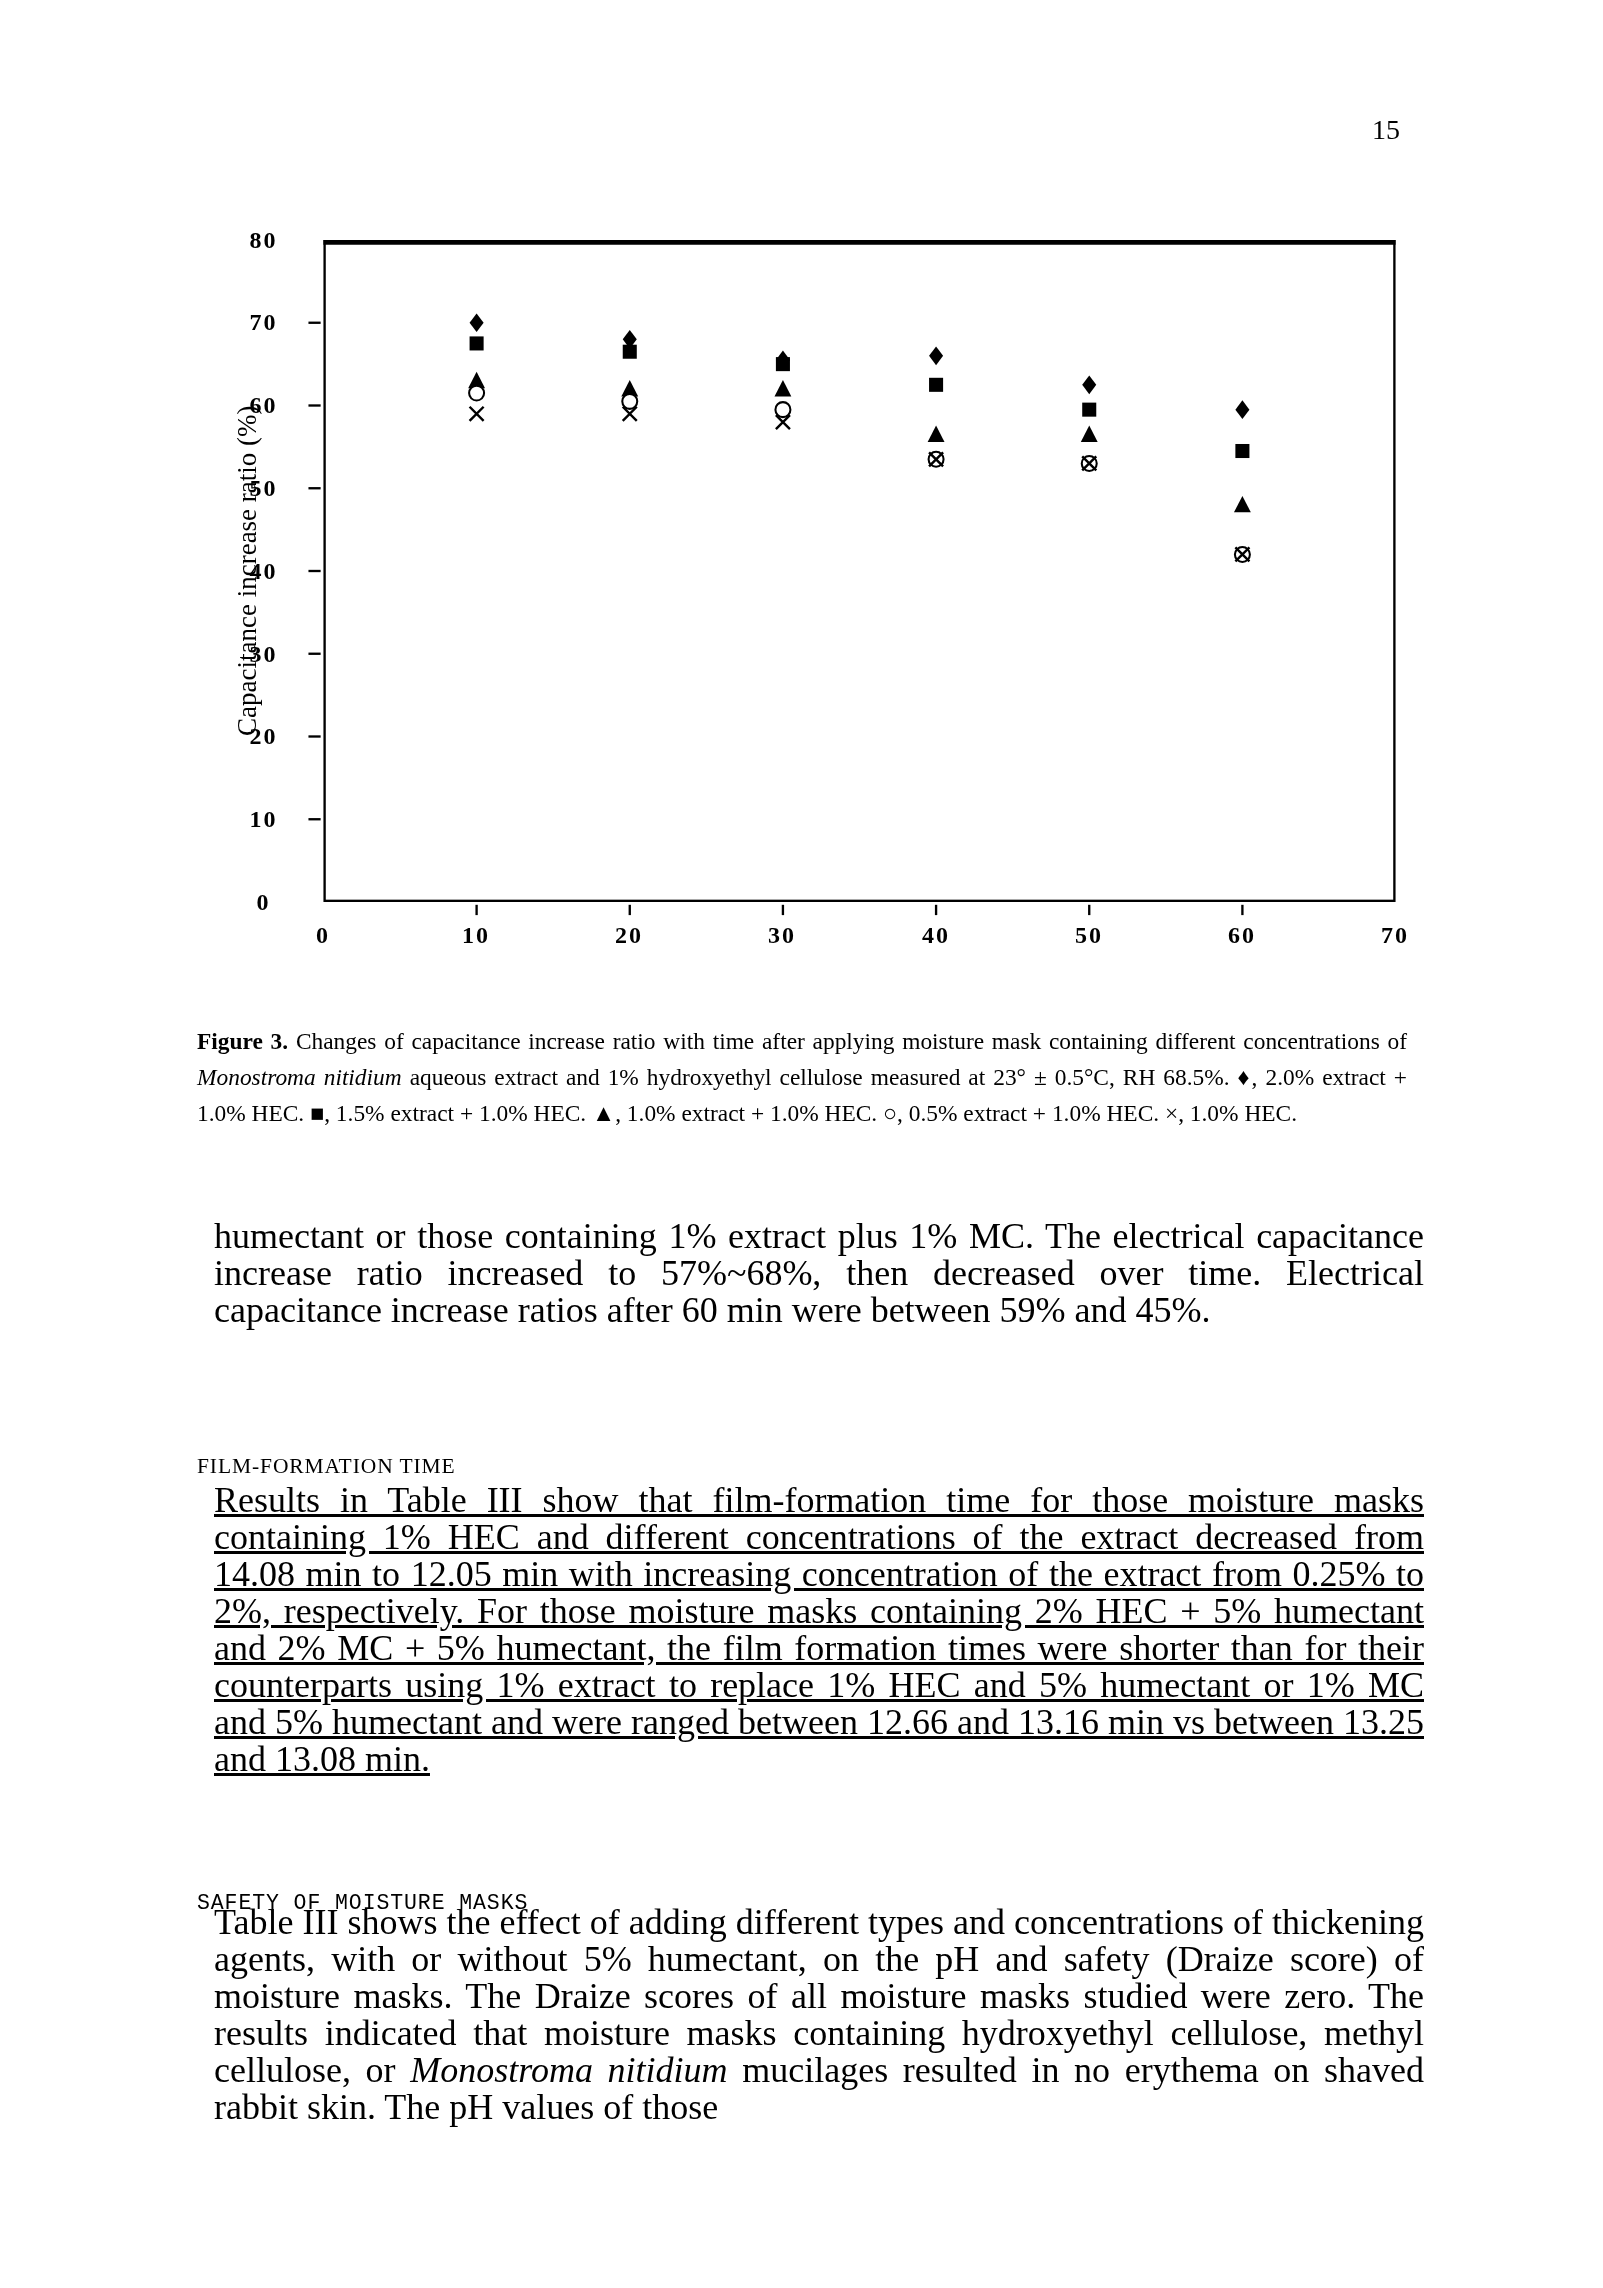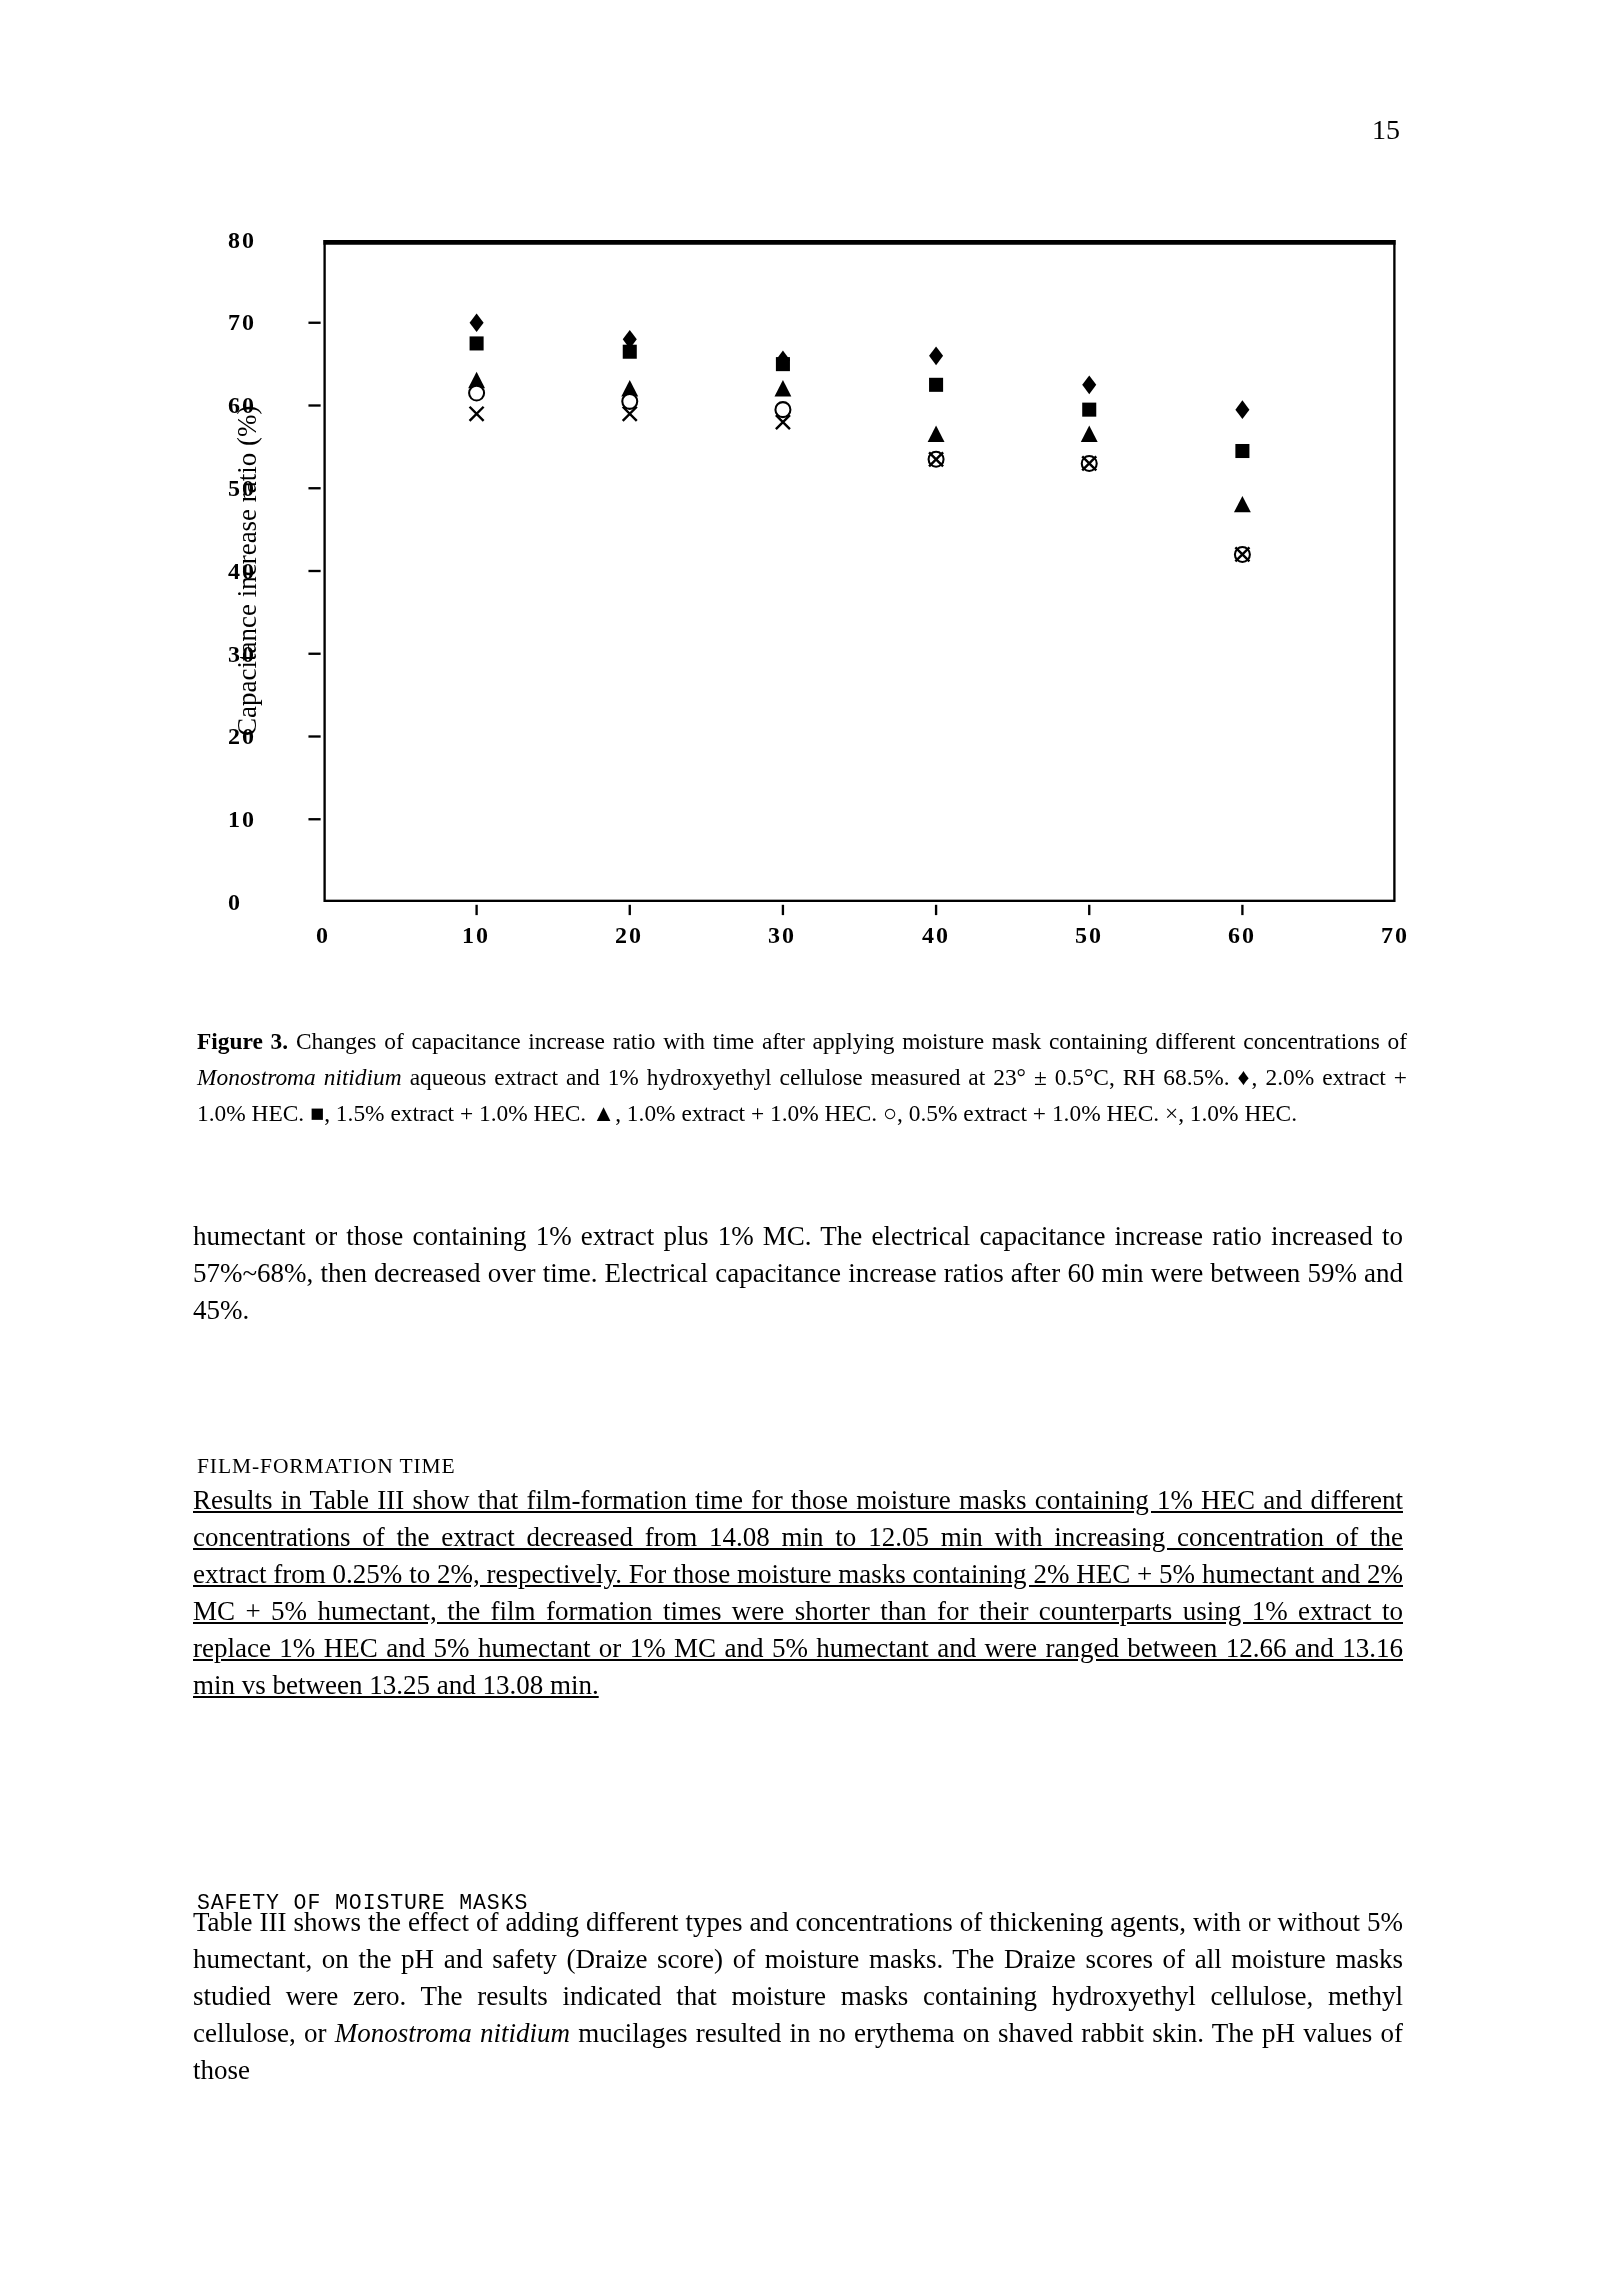--- a/index.html
+++ b/index.html
@@ -29,35 +29,35 @@
   .y-axis-title{
     position:absolute;left:17px;top:7.5px;height:662px;width:43px;
     writing-mode:vertical-rl;transform:rotate(180deg);
     text-align:center;font-size:27px;white-space:nowrap;
   }
   .x-axis-title{
     position:absolute;left:108px;top:728px;width:1073px;text-align:center;
     font-weight:bold;font-size:29px;letter-spacing:2.8px;
   }
   .ytick-label{
-    position:absolute;left:13px;width:71px;text-align:left;
+    position:absolute;left:13px;width:71px;text-align:center;
     font-weight:bold;font-size:24px;line-height:32px;letter-spacing:1.9px;
   }
   .xtick-label{
     position:absolute;top:687px;width:84px;text-align:center;
     font-weight:bold;font-size:24px;line-height:32px;letter-spacing:1.9px;
   }
   
   .caption{
     position:absolute;left:197px;top:1023px;width:1210px;
     font-size:23.4px;line-height:36px;text-align:justify;
   }
   .body-para{
-    position:absolute;left:193px;width:1210px;
-    font-size:27px;line-height:37px;text-align:justify;
+    position:absolute;left:214px;width:1210px;
+    font-size:36px;line-height:37px;text-align:justify;
   }
   #para1{top:1218px;}
   #para2{top:1482px;text-decoration:underline;}
   #para3{top:1904px;}
   .section-heading{
     position:absolute;left:197px;width:1210px;
     font-size:21.5px;letter-spacing:0.9px;
   }
   #heading1{top:1411px;margin-top:43px;}
   #heading2{top:1891px;font-family:Liberation Mono, monospace;}

